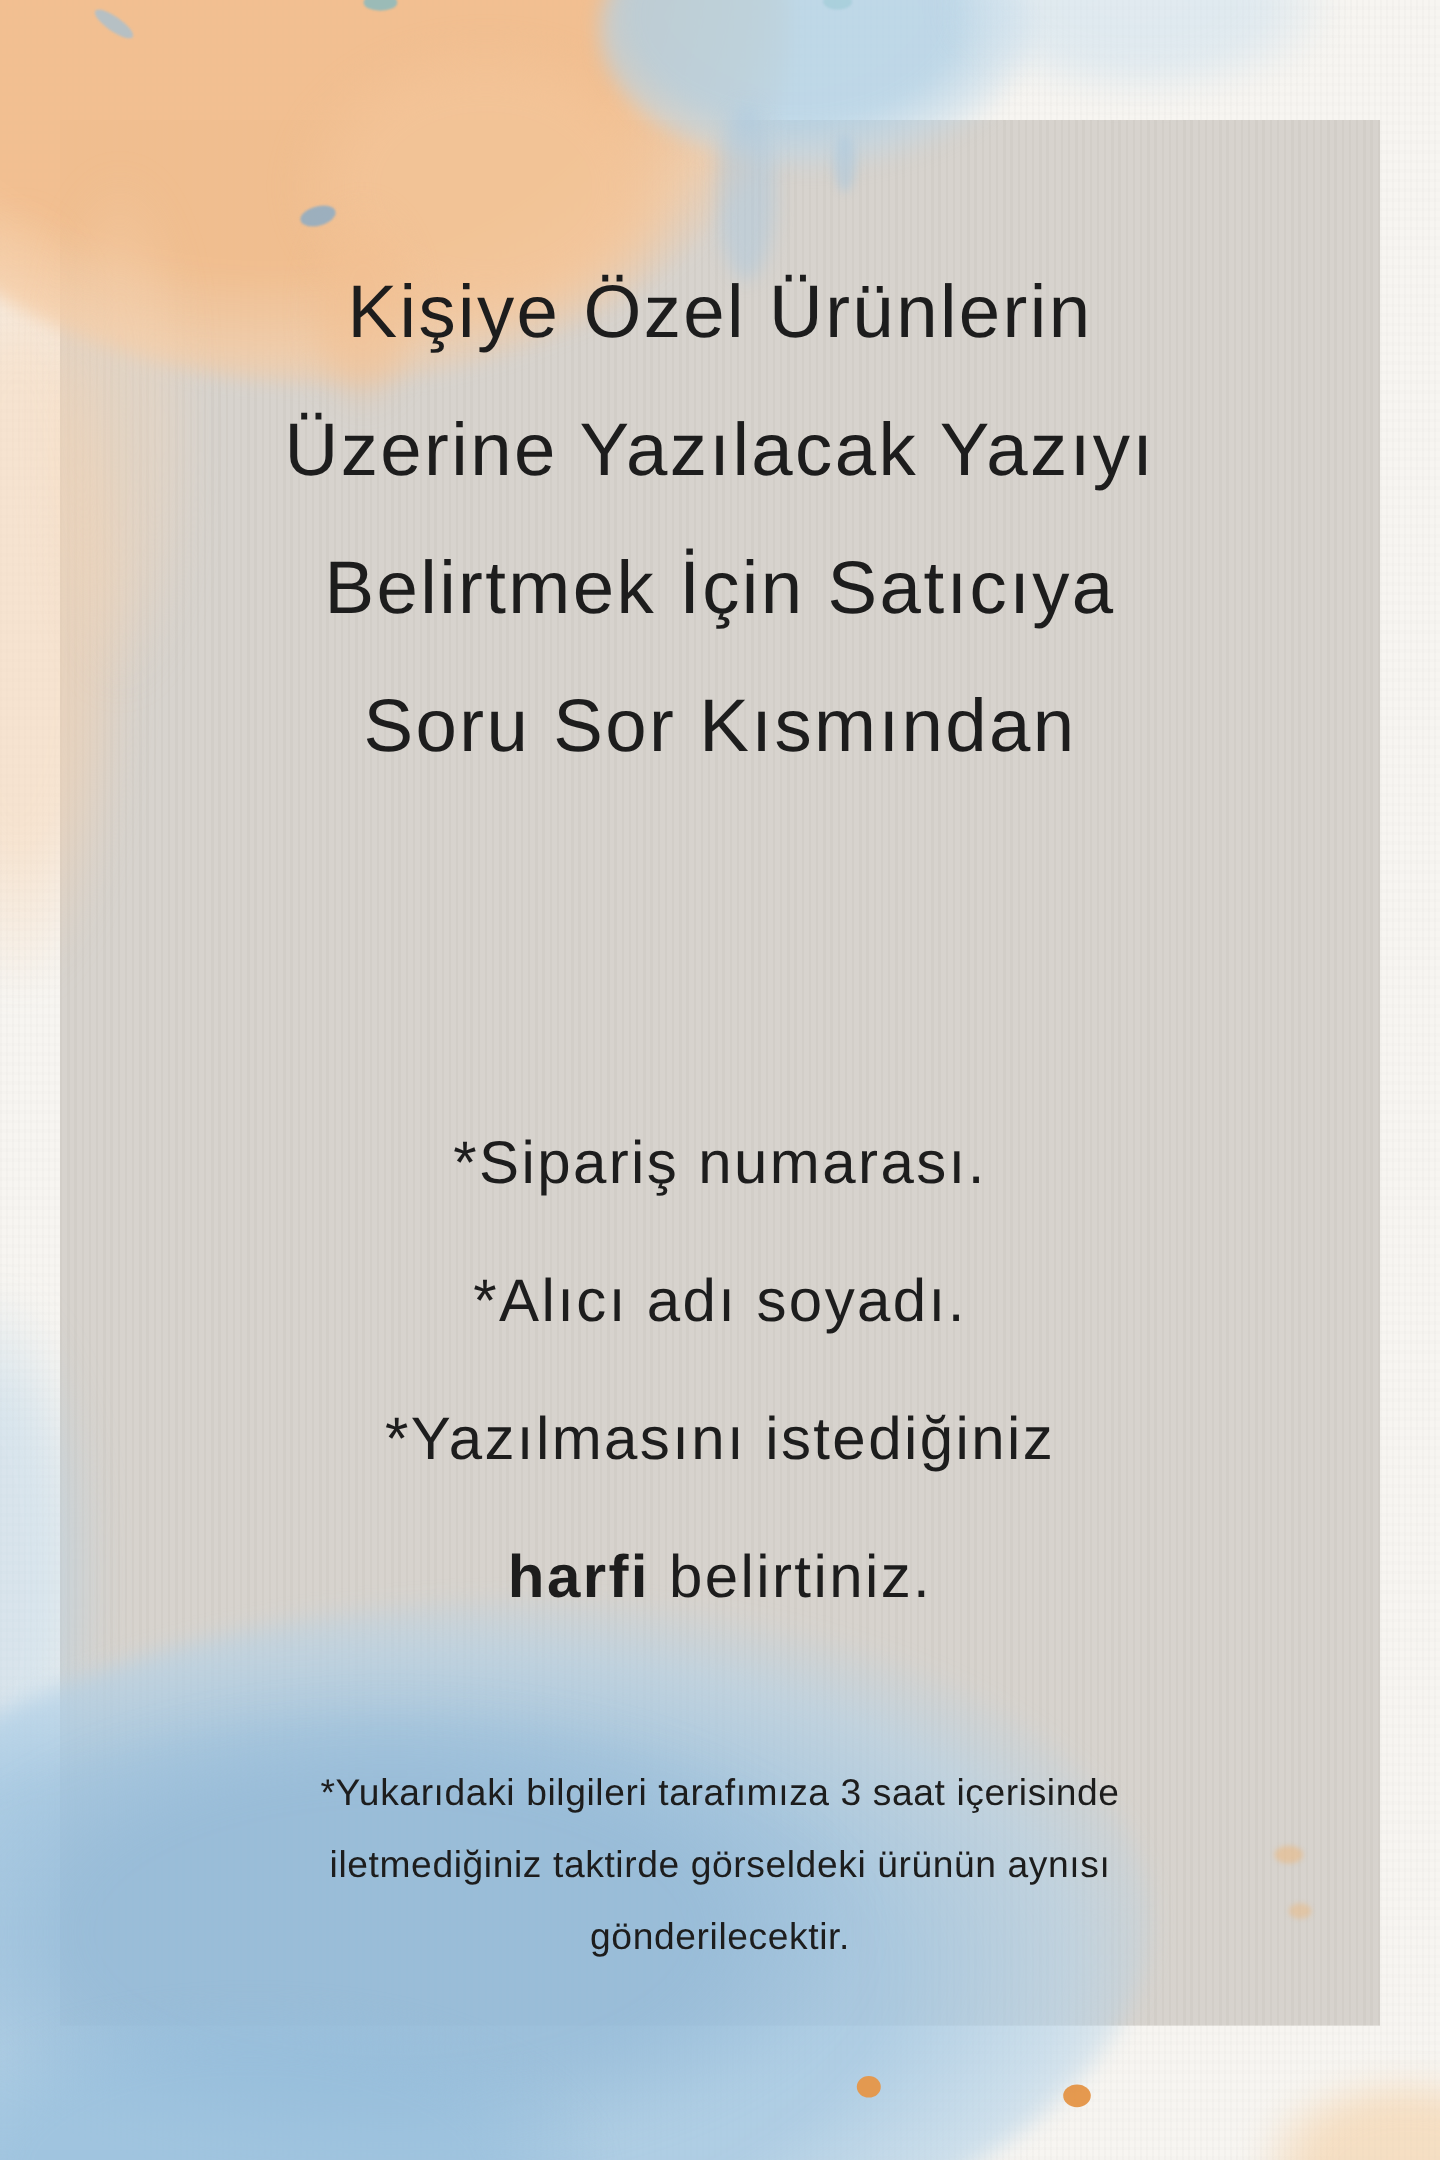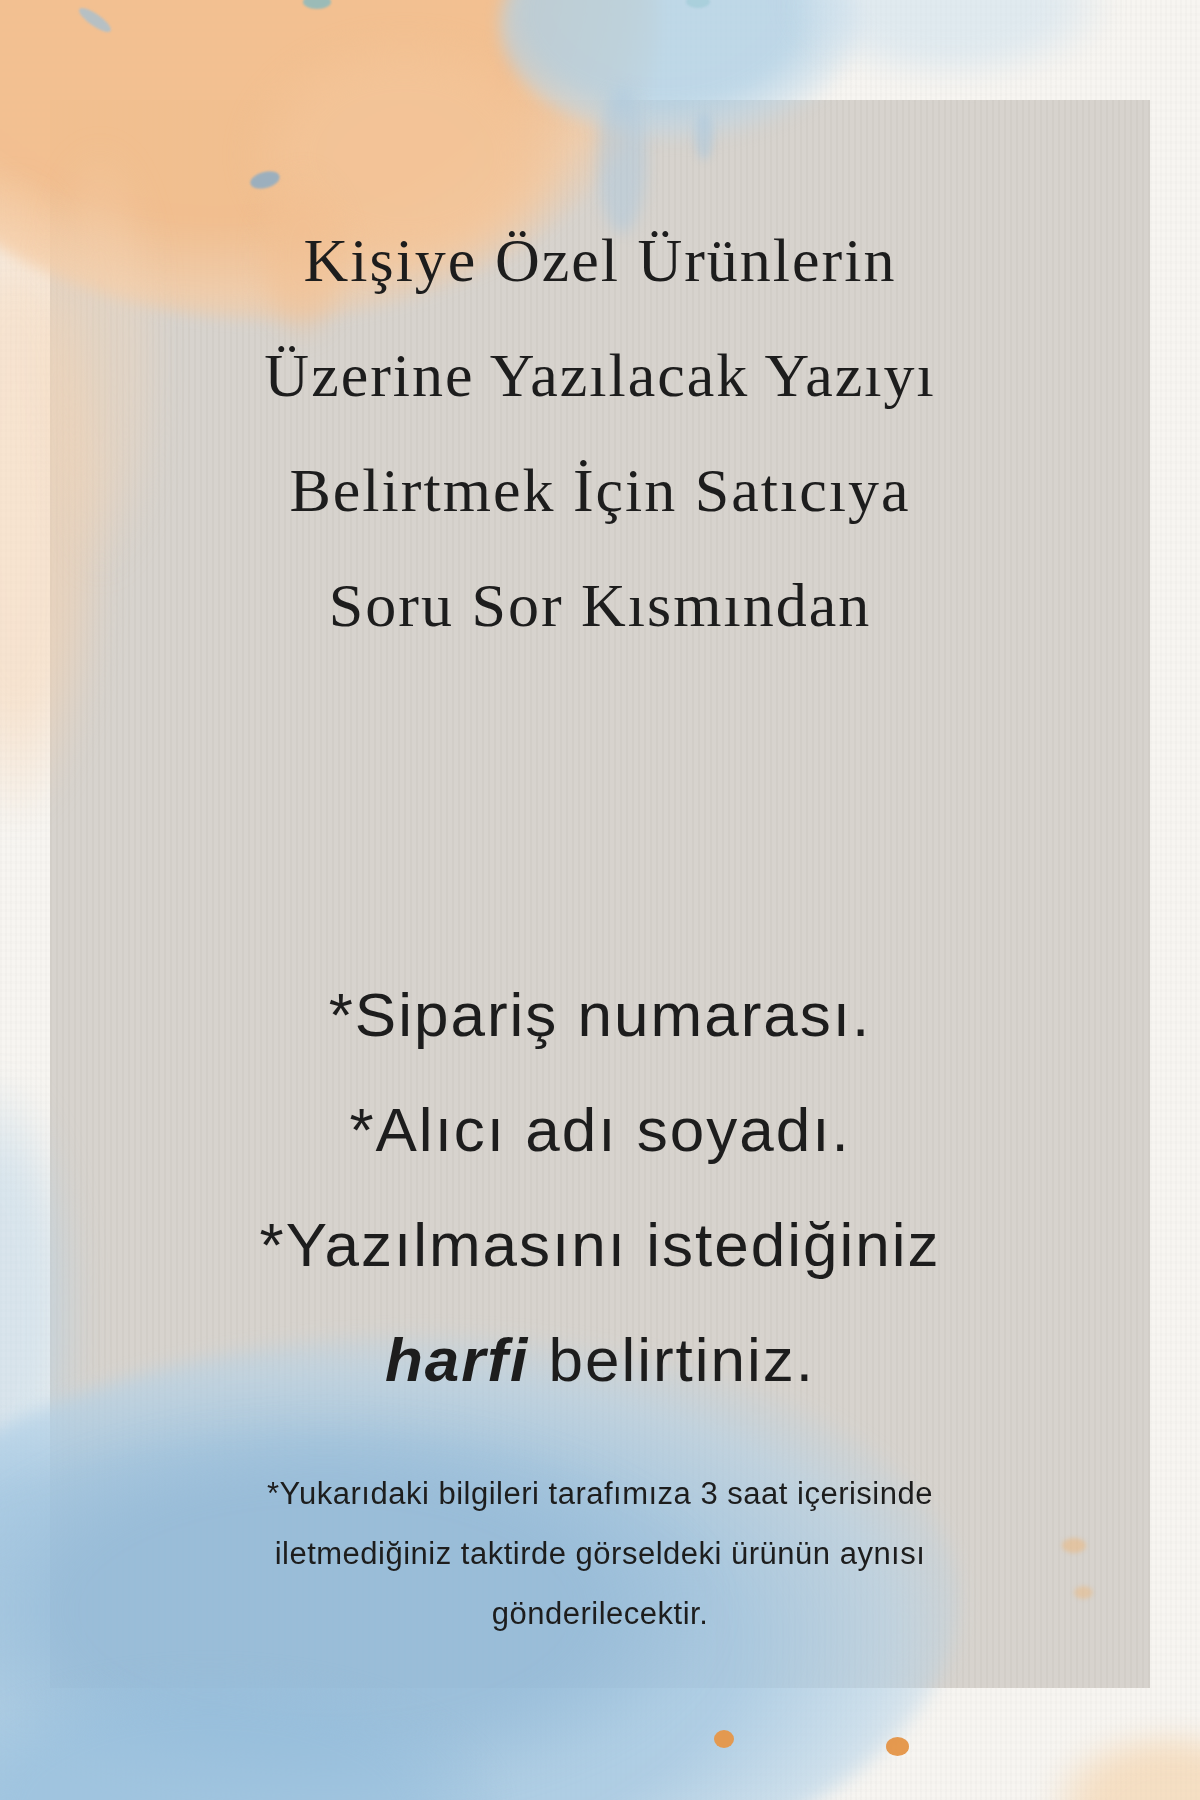--- a/index.html
+++ b/index.html
@@ -74,25 +74,25 @@
   .teal2{left:686px;top:-5px;width:24px;height:13px;background:rgba(150,200,210,0.5);filter:blur(1px);}
   .odot1{left:714px;top:1730px;width:20px;height:18px;background:rgba(230,150,72,0.95);filter:blur(0.5px);}
   .odot2{left:886px;top:1737px;width:23px;height:19px;background:rgba(228,148,70,0.95);filter:blur(0.5px);}
   .ofleck1{left:1062px;top:1538px;width:24px;height:15px;background:rgba(238,182,120,0.5);filter:blur(2px);}
   .ofleck2{left:1074px;top:1586px;width:19px;height:13px;background:rgba(238,182,120,0.45);filter:blur(2px);}
   .osmudge{left:1048px;top:1728px;width:250px;height:150px;
       background:radial-gradient(ellipse, rgba(244,208,165,0.6) 0 45%, rgba(244,208,165,0) 75%);
       filter:blur(12px);}
   
   .tblock{position:absolute;left:50px;width:1100px;z-index:3;text-align:center;}
-  .header-block{top:203px;font-size:62px;line-height:115px;letter-spacing:2px;font-family:Liberation Serif, serif;}
-  .items-block{top:957px;font-size:62px;line-height:115px;letter-spacing:2px;}
+  .header-block{top:203px;font-size:62px;line-height:115px;letter-spacing:2px;}
+  .items-block{top:912px;font-size:50px;line-height:115px;letter-spacing:2px;}
   .footnote-block{top:1464px;font-size:31px;line-height:60px;letter-spacing:0.5px;}
   .line{white-space:nowrap;}
-  .bold{font-weight:700;font-style:italic;}
+  .bold{font-weight:700;}
 </style>
 </head>
 <body>
 
 <div class="canvas">
   <div class="texture"></div>
 
   <div class="panel"></div>
 
   <div class="wc o1"></div>

